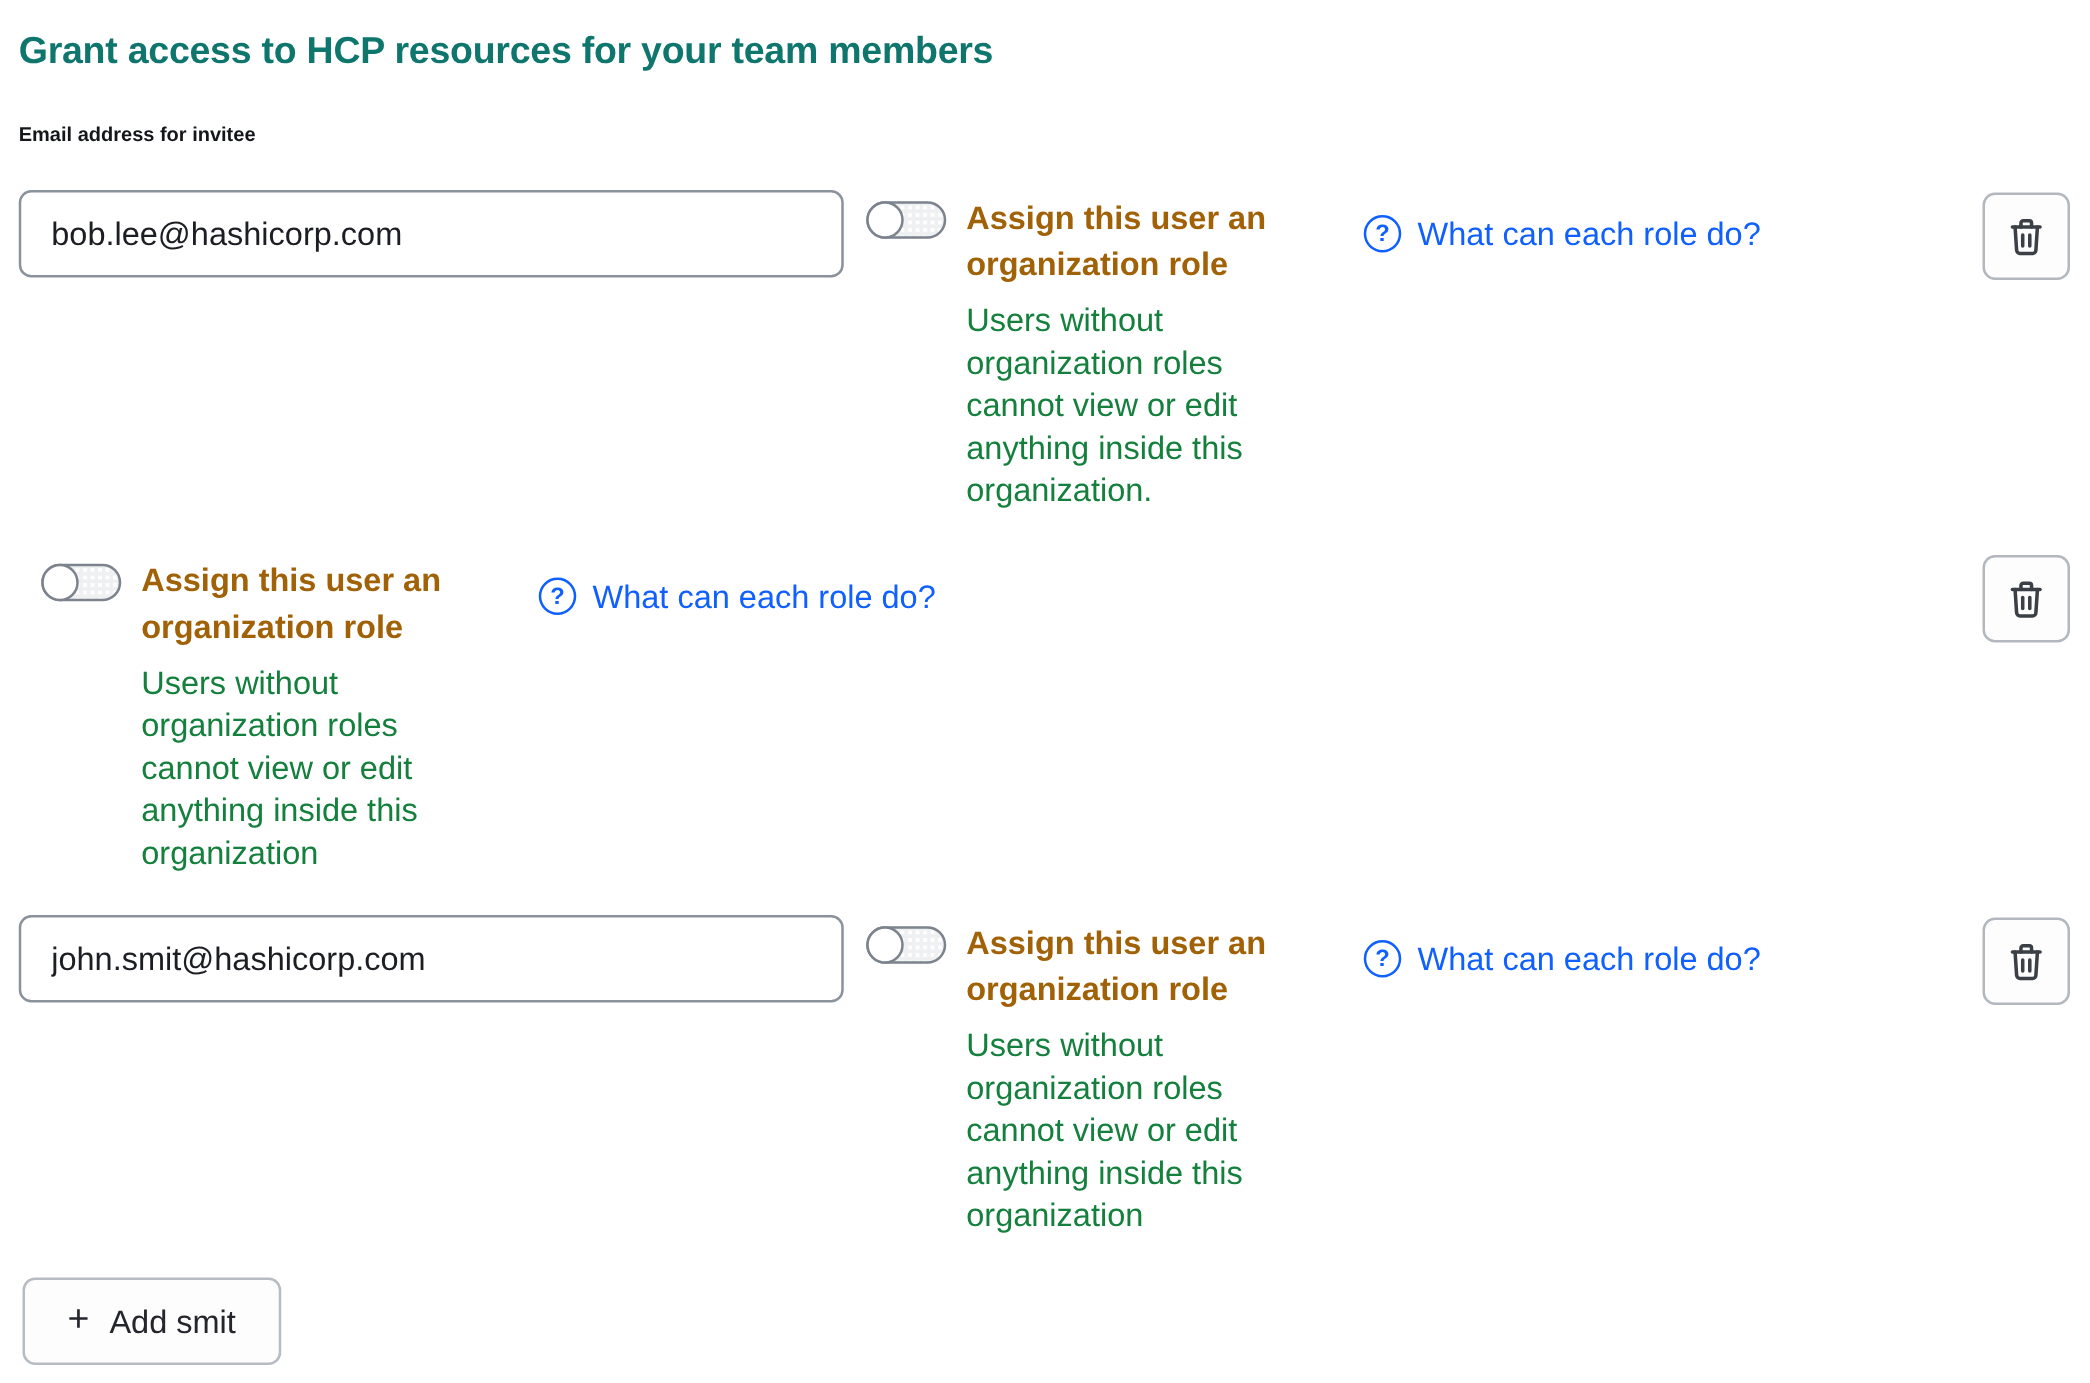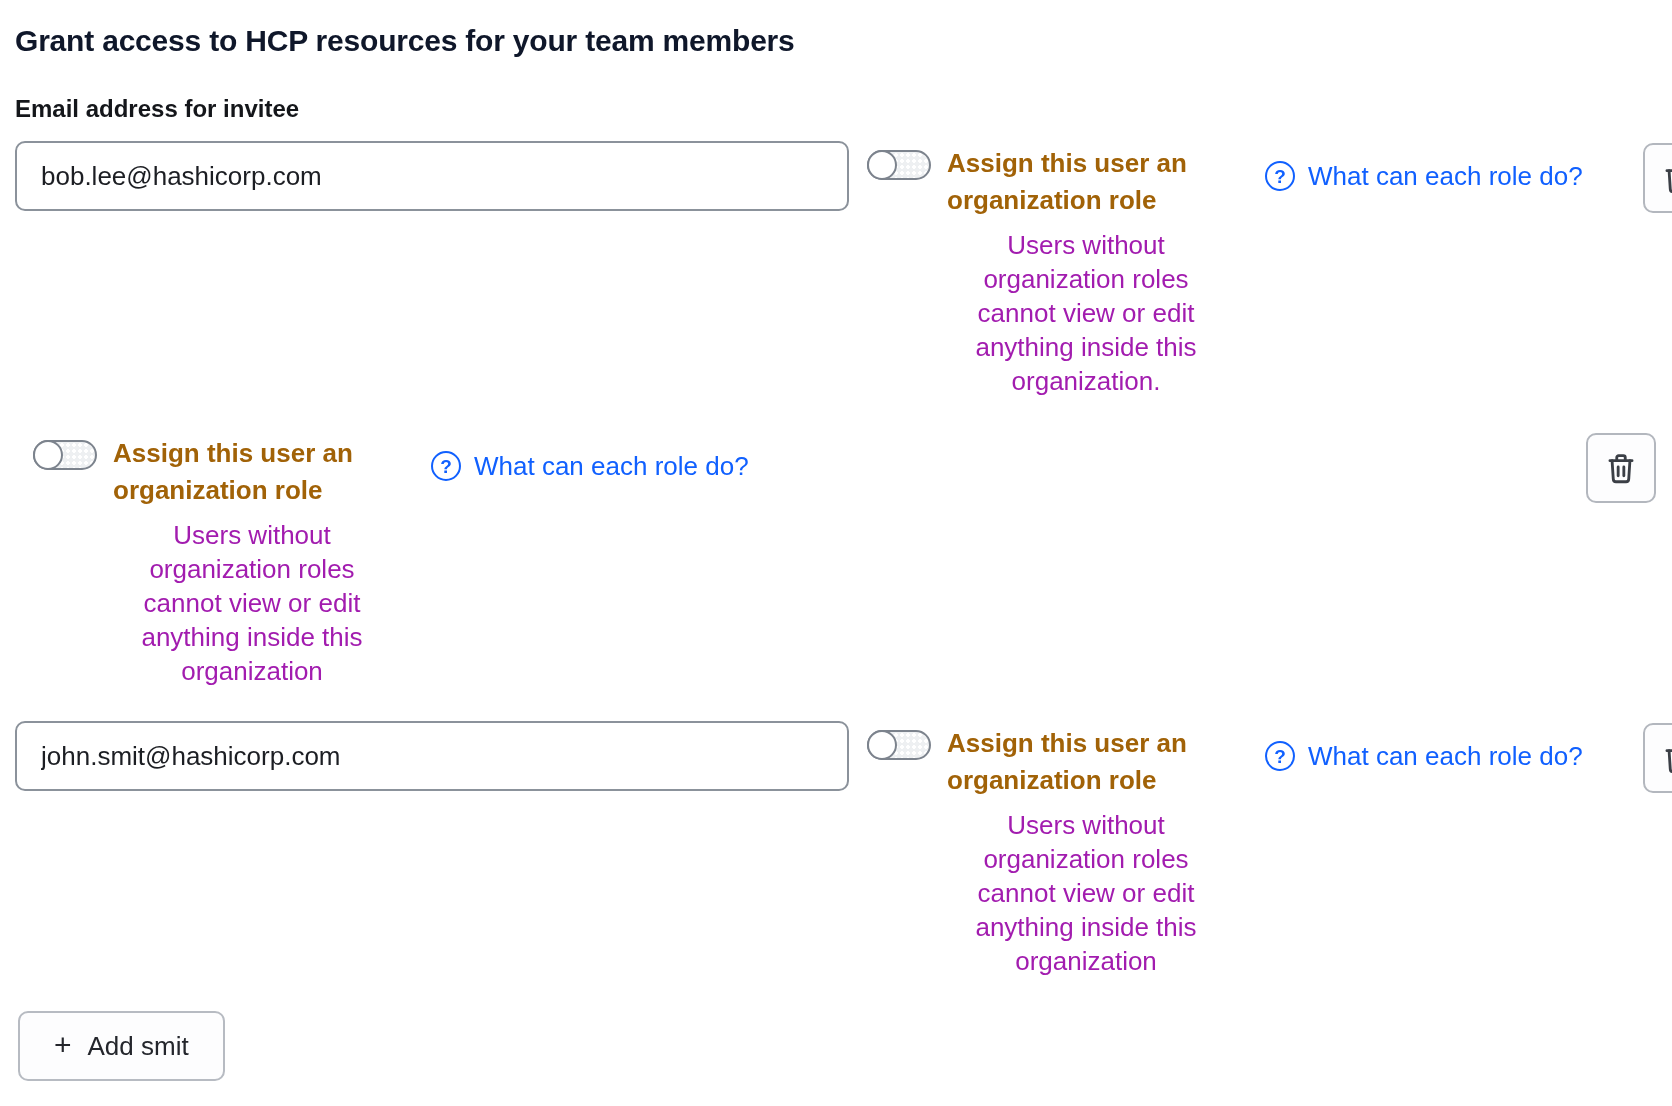--- a/index.html
+++ b/index.html
@@ -9,39 +9,39 @@
     height: 1106px;
     background: #ffffff;
     font-family: "Liberation Sans", sans-serif;
     color: #14161a;
     padding: 16px 16px 0 15px;
     overflow: hidden;
   }
   .page-title {
     font-size: 30px;
     font-weight: 700;
-    color: #0f172a;
+    color: #0f766e;
     letter-spacing: -0.2px;
     margin: 4px 0 32px 0;
     line-height: 42px;
   }
   .email-label {
-    font-size: 24px;
+    font-size: 16px;
     font-weight: 700;
     color: #14161a;
-    margin: 0 0 17px 0;
+    margin: 0 0 28px 0;
     line-height: 30px;
   }
   .invitee-row {
     display: flex;
     align-items: flex-start;
     margin-bottom: 33px;
   }
   .email-input {
-    width: 834px;
+    width: 660px;
     height: 70px;
     flex: none;
     border: 2px solid #8b929b;
     border-radius: 10px;
     background: #ffffff;
     font-family: "Liberation Sans", sans-serif;
     font-size: 26px;
     color: #1c1e23;
     padding: 0 24px;
     outline: none;
@@ -75,24 +75,23 @@
   }
   .assign-role-label {
     font-size: 26px;
     font-weight: 700;
     color: #a16207;
     line-height: 37px;
   }
   .role-helper-text {
     font-size: 26px;
     font-weight: 400;
-    color: #a21caf;
+    color: #15803d;
     line-height: 34px;
     margin-top: 9px;
-    text-align: center;
   }
   .link-col {
     display: flex;
     align-items: center;
     flex: none;
     margin-left: 40px;
     margin-top: 20px;
     width: 378px;
   }
   .help-icon {

